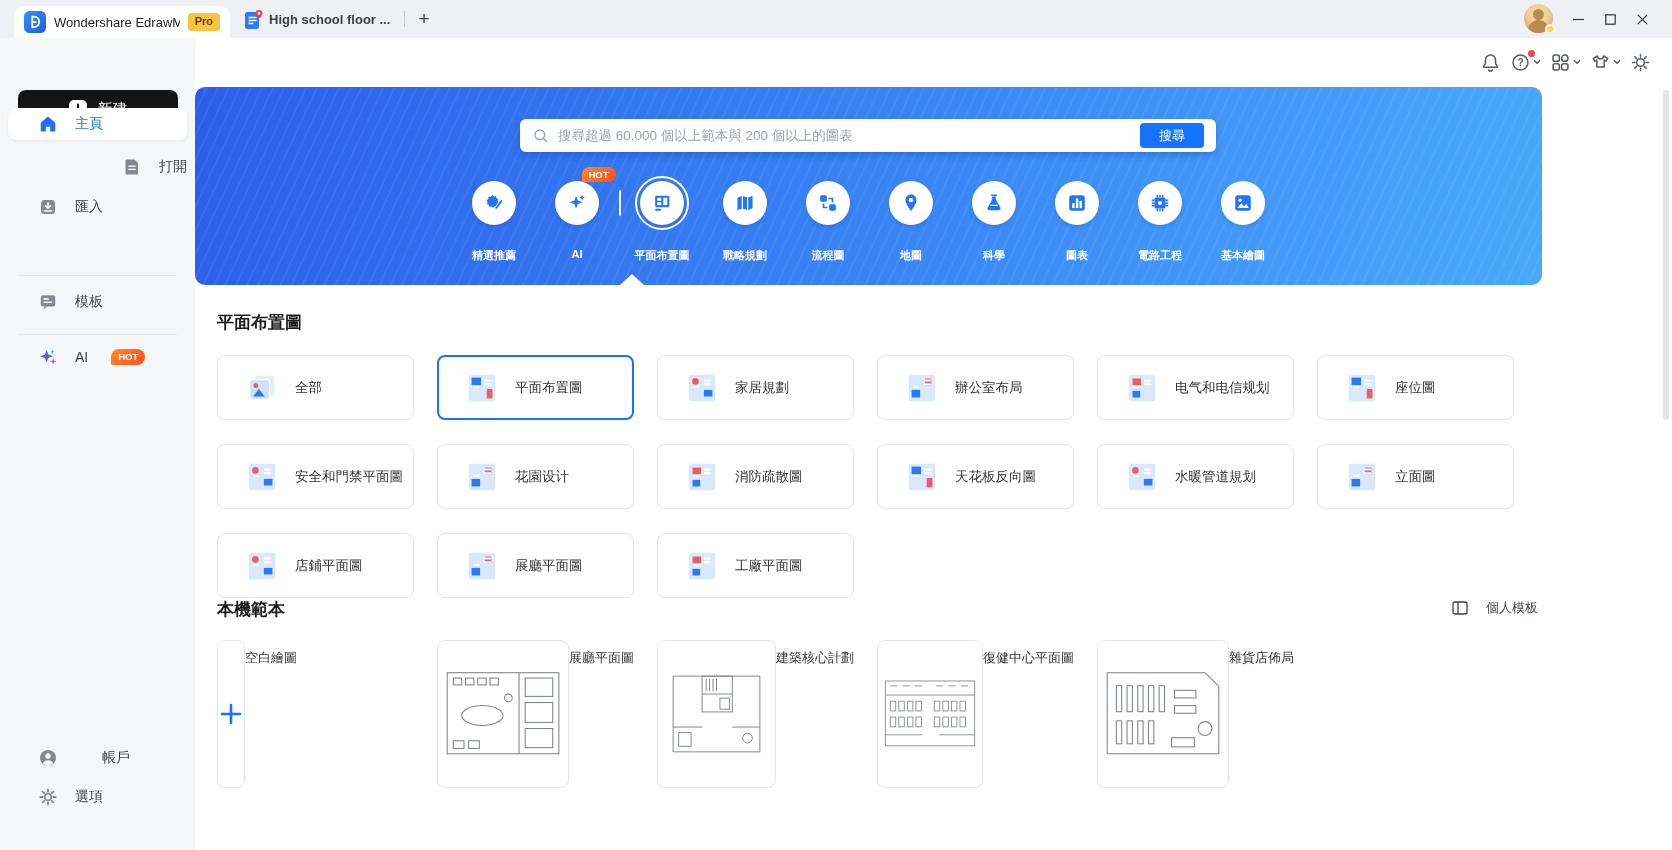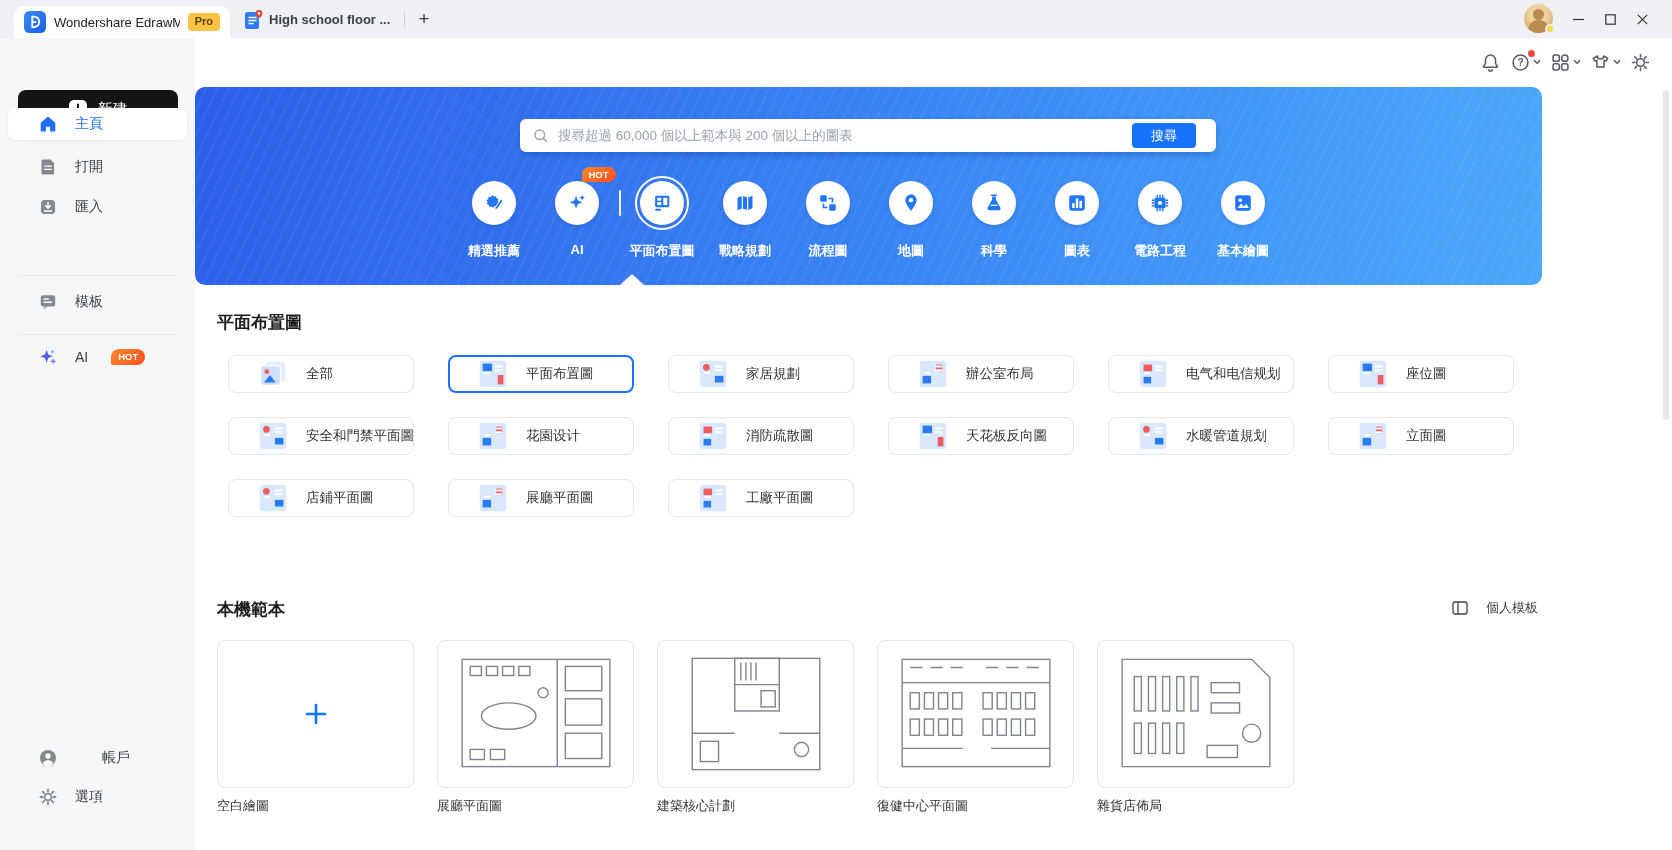--- a/index.html
+++ b/index.html
@@ -41,49 +41,49 @@
   .side-item .s-icon{width:20px;height:20px;display:flex;flex:none;}
   .side-item.active{background:#fff;color:#2170f0;box-shadow:0 1px 3px rgba(40,60,90,.08);}
   .side-div{position:absolute;left:18px;width:159px;height:1px;background:#e6e8ec;}
   .hot-badge{background:linear-gradient(135deg,#ff8a2a,#ff4d1f);color:#fff;font-size:9.5px;font-weight:bold;padding:2.5px 7px;border-radius:9px 9px 9px 2px;line-height:1.1;}
 
   
   .banner{position:absolute;left:195px;top:87px;width:1347px;height:198px;border-radius:10px;
     background:linear-gradient(100deg,#2c5fe9 0%,#3a87f5 55%,#4aa9fa 100%);}
   .banner::before{content:"";position:absolute;inset:0;border-radius:inherit;
     background:repeating-linear-gradient(115deg,rgba(255,255,255,.05) 0 2px,transparent 2px 10px);}
-  .search{position:absolute;left:325px;top:32px;width:696px;height:33px;background:#fff;border-radius:6px;display:flex;align-items:center;padding:0 20px 0 13px;box-shadow:0 3px 6px rgba(10,50,140,.3);}
+  .search{position:absolute;left:325px;top:32px;width:696px;height:33px;background:#fff;border-radius:6px;display:flex;align-items:center;padding:0 12px 0 13px;box-shadow:0 3px 6px rgba(10,50,140,.3);}
   .search-mag{width:16px;height:16px;margin-right:9px;flex:none;display:flex;}
   .search-input{flex:1;border:none;outline:none;font-size:13.5px;color:#333;background:transparent;font-family:inherit;}
   .search-input::placeholder{color:#98a2b0;}
   .search-btn{width:64px;height:25px;background:var(--accent);color:#fff;font-size:13px;border:none;border-radius:4px;cursor:pointer;font-family:inherit;}
   .cat-row{position:absolute;left:0;top:89px;width:100%;display:flex;justify-content:center;align-items:flex-start;}
   .cat-item{position:relative;width:83px;display:flex;flex-direction:column;align-items:center;cursor:pointer;}
   .cat-ring{width:54px;height:54px;border-radius:50%;border:2px solid transparent;display:flex;align-items:center;justify-content:center;}
   .cat-ring.selected{border-color:#fff;}
   .cat-circle{width:44px;height:44px;border-radius:50%;background:#fff;display:flex;align-items:center;justify-content:center;box-shadow:0 2px 4px rgba(10,50,140,.18);}
   .cat-circle svg{width:22px;height:22px;}
-  .cat-label{margin-top:12px;font-size:13px;color:#fff;font-weight:600;white-space:nowrap;}
+  .cat-label{margin-top:18px;font-size:11px;color:#fff;font-weight:600;white-space:nowrap;}
   .cat-sep{width:2px;height:26px;background:rgba(255,255,255,.9);border-radius:1px;margin-top:14px;}
   .cat-hot{position:absolute;top:-9px;left:46px;}
   .notch{position:absolute;left:425px;bottom:0;width:0;height:0;border-left:12px solid transparent;border-right:12px solid transparent;border-bottom:11px solid #fff;}
 
   
   .section-title{position:absolute;left:217px;font-size:17px;font-weight:bold;color:#1b1b1b;}
   #floorplan-title{top:311px;}
   #local-title{top:598px;}
   .card-grid{position:absolute;left:217px;top:355px;width:1300px;display:grid;grid-template-columns:repeat(6,197px);column-gap:23px;row-gap:24px;}
-  .cat-card{height:38px;background:#fff;border:1px solid #e5e6e8;border-radius:8px;display:flex;align-items:center;padding-left:27px;gap:16px;cursor:pointer;margin-left:11px;}
+  .cat-card{height:65px;background:#fff;border:1px solid #e5e6e8;border-radius:8px;display:flex;align-items:center;padding-left:27px;gap:16px;cursor:pointer;}
   .cat-card.selected{border:2px solid var(--accent);padding-left:26px;}
   .card-icon{width:34px;height:34px;flex:none;display:flex;}
   .card-icon svg{width:34px;height:34px;}
   .card-label{font-size:13.5px;color:#333;white-space:nowrap;}
   .personal{position:absolute;left:1452px;top:599px;display:flex;gap:18px;align-items:center;font-size:13px;color:#3c4043;cursor:pointer;}
   .tpl-row{position:absolute;left:217px;top:640px;display:grid;grid-template-columns:repeat(5,197px);column-gap:23px;}
-  .tpl{display:flex;flex-direction:column;}
+  .tpl{display:flex;flex-direction:row;}
   .tpl-card{height:148px;background:#fff;border:1px solid #e5e6e8;border-radius:8px;display:flex;align-items:center;justify-content:center;overflow:hidden;cursor:pointer;}
   .tpl-card svg.fp{width:172px;height:124px;}
   .tpl-name{margin-top:9px;font-size:13px;color:#333;white-space:nowrap;}
   .scrollbar{position:absolute;right:3px;top:90px;width:6px;height:330px;background:#e4e6ea;border-radius:3px;}
 </style>
 </head>
 <body>
 
 <div id="window">
 
@@ -197,21 +197,21 @@
     </div>
 
     <div class="side-item active" style="top:70px;">
       <span class="s-icon">
           <svg viewBox="0 0 20 20">
             <path d="M10 2.6l7.3 6.1v7.7a1.1 1.1 0 01-1.1 1.1h-4.1v-4.7H7.9v4.7H3.8a1.1 1.1 0 01-1.1-1.1V8.7z" fill="#2170f0"></path>
           </svg>
         </span>
       <span>主頁</span>
     </div>
-    <div class="side-item" style="top:113px;">
+    <div class="side-item" style="top:113px;justify-content:flex-end;">
       <span class="s-icon">
           <svg viewBox="0 0 20 20">
             <path d="M4.5 2.5h8L16 6v10.5a1 1 0 01-1 1H4.5a1 1 0 01-1-1v-13a1 1 0 011-1z" fill="#85898f"></path>
             <path d="M6.3 9.2h7.4M6.3 12.4h7.4" stroke="#fff" stroke-width="1.3"></path>
           </svg>
         </span>
       <span>打開</span>
     </div>
     <div class="side-item" style="top:153px;">
       <span class="s-icon">

